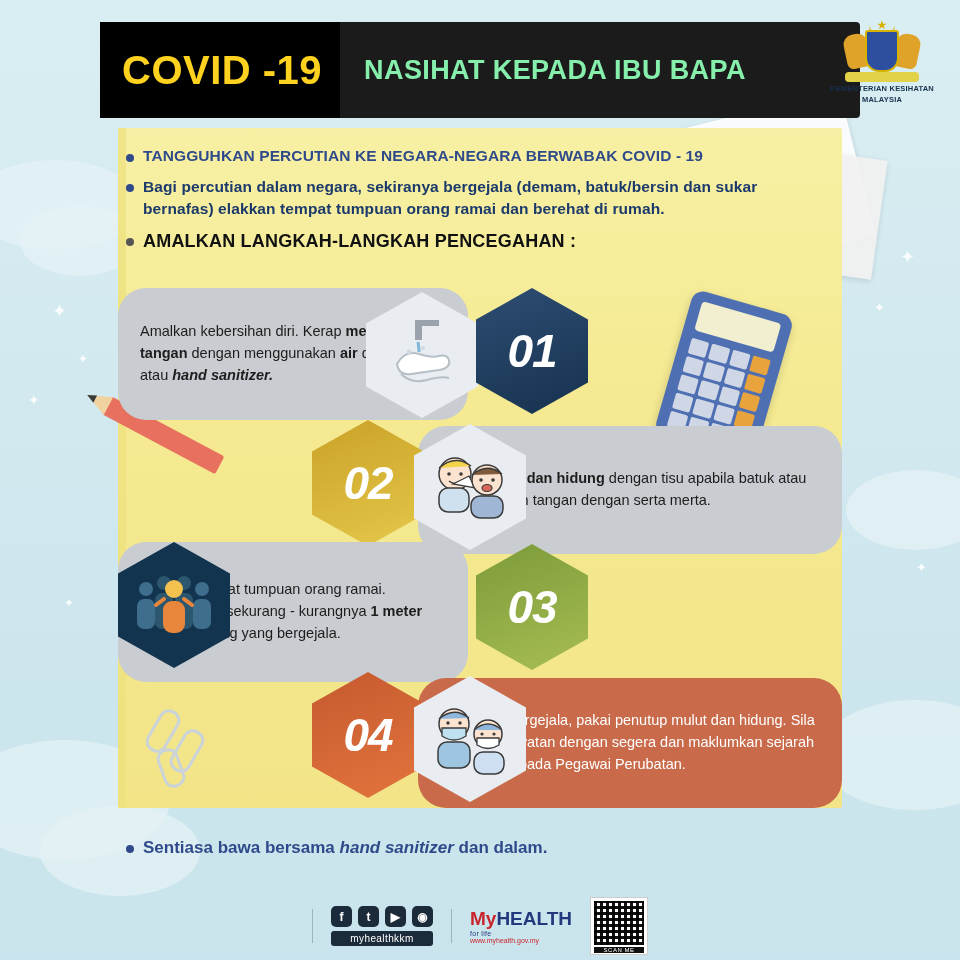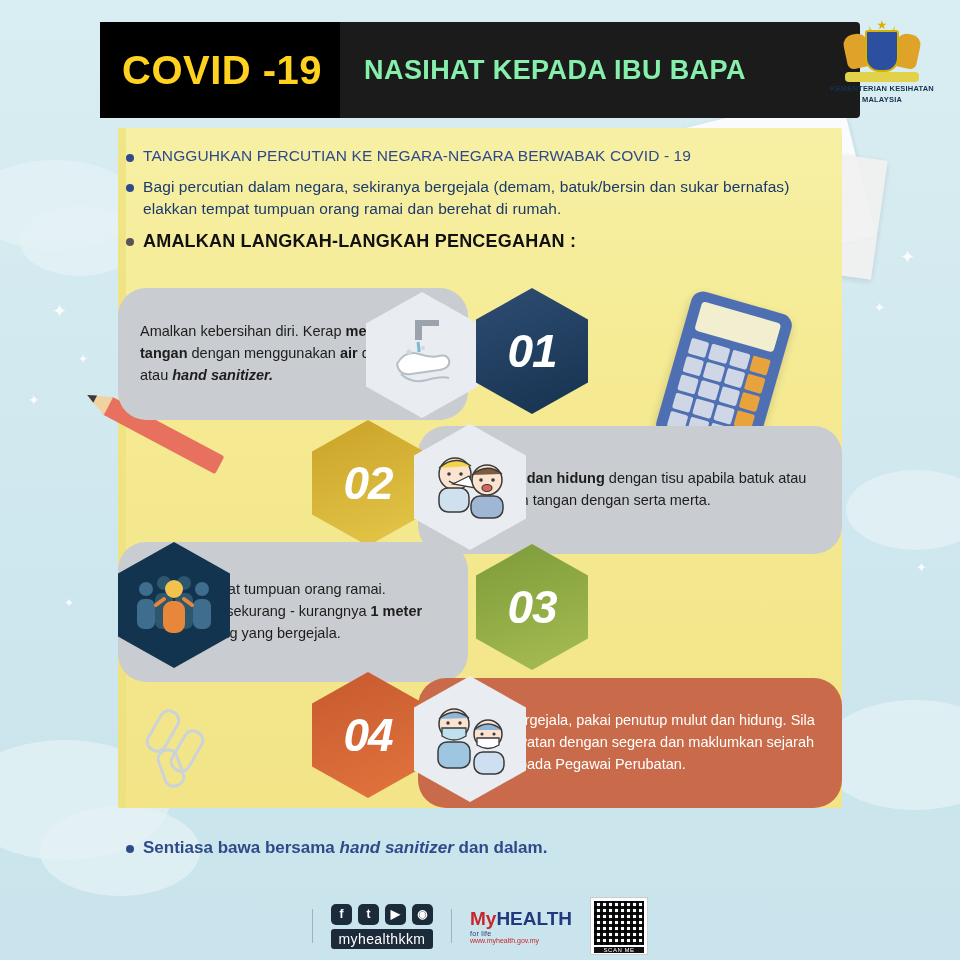--- a/index.html
+++ b/index.html
@@ -106,22 +106,22 @@
   .clip2{left:176px;top:728px;width:16px;height:40px;transform:rotate(30deg);}
   .clip3{left:160px;top:748px;width:16px;height:34px;transform:rotate(-20deg);}
 
   
   .intro{position:absolute;left:126px;top:146px;width:700px;}
   .intro-item{display:flex;align-items:flex-start;margin-bottom:9px;}
   .dot{
     width:8px;height:8px;border-radius:50%;background:#2f4a8a;
     margin:8px 9px 0 0;flex:0 0 8px;
   }
-  .intro-1{color:#2f4a8a;font-weight:normal;font-size:15.5px;line-height:1.35;letter-spacing:.1px;}
-  .intro-2{color:#1b3a6b;font-weight:normal;font-size:15.5px;line-height:1.45;letter-spacing:.1px;}
+  .intro-1{color:#2f4a8a;font-weight:bold;font-size:15.5px;line-height:1.35;letter-spacing:.1px;}
+  .intro-2{color:#1b3a6b;font-weight:bold;font-size:15.5px;line-height:1.45;letter-spacing:.1px;}
   .intro-3{color:#111;font-weight:bold;font-size:18px;line-height:1.3;letter-spacing:.2px;}
 
   
   .step{position:absolute;height:150px;}
   .bubble{
     position:absolute;border-radius:28px;
     display:flex;align-items:center;
     padding:14px 22px;box-sizing:border-box;
   }
   .bubble-text{font-size:14.5px;line-height:1.5;color:#1d1d1d;}
@@ -173,21 +173,21 @@
   .footnote-text{color:#2f4a8a;font-weight:bold;font-size:17px;}
 
   
   .credits{position:absolute;left:0;top:892px;width:960px;height:68px;display:flex;align-items:center;justify-content:center;gap:18px;}
   .pub{color:#2b3a4a;font-size:11.5px;line-height:1.5;text-align:left;}
   .divider{width:1px;height:34px;background:#9fb3bd;}
   .social{text-align:center;}
   .social-icons{display:flex;gap:6px;justify-content:center;}
   .si{width:21px;height:21px;border-radius:5px;background:#1c2b3a;color:#fff;font-size:12px;display:flex;align-items:center;justify-content:center;font-weight:bold;}
   .si.fb{background:#1b2b3c;}
-  .social-handle{margin-top:4px;background:#1c2b3a;color:#fff;font-size:14px;padding:2px 6px;border-radius:3px;letter-spacing:.4px;}
+  .social-handle{margin-top:4px;background:#1c2b3a;color:#fff;font-size:10px;padding:2px 6px;border-radius:3px;letter-spacing:.4px;}
   .myhealth{}
   .mh-line{font-size:19px;font-weight:bold;color:#22397d;}
   .mh-line .red{color:#c9252c;}
   .mh-sub{font-size:7px;color:#22397d;letter-spacing:.3px;}
   .mh-url{font-size:7px;color:#c9252c;}
   .qr{width:58px;height:58px;background:#fff;border:1px solid #ccc;position:relative;padding:3px;box-sizing:border-box;}
   .qr-grid{width:100%;height:44px;background:
      repeating-linear-gradient(90deg,#111 0 3px,#fff 3px 6px),
      repeating-linear-gradient(0deg,#111 0 3px,transparent 3px 6px);
      background-blend-mode:multiply;}

